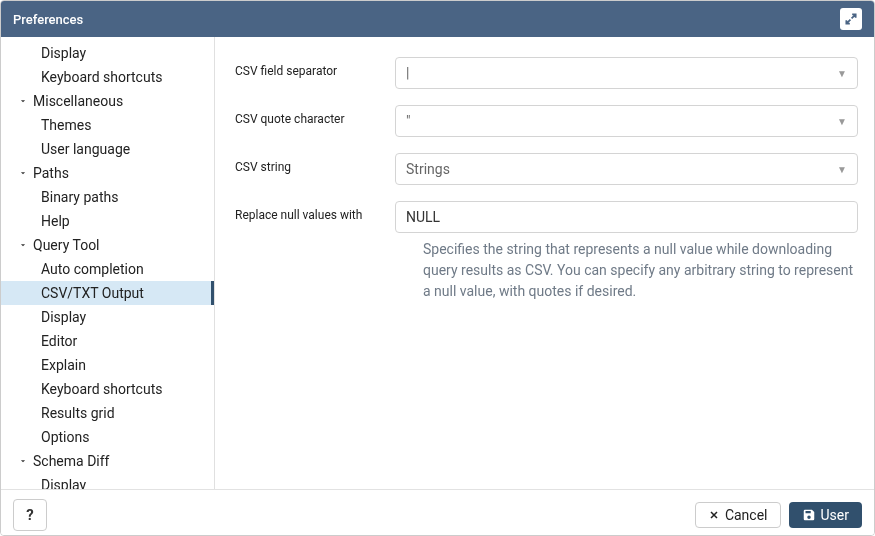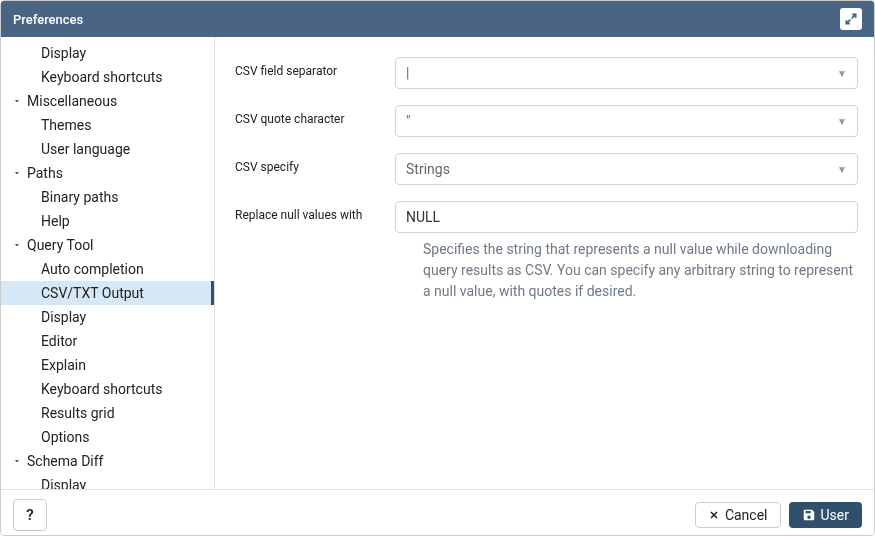--- a/index.html
+++ b/index.html
@@ -50,21 +50,21 @@
     .sidebar::-webkit-scrollbar { width: 8px; }
     .sidebar::-webkit-scrollbar-thumb { background: #c5c5c5; border-radius: 4px; }
     .tree-item {
       padding: 4px 8px 4px 18px;
       cursor: pointer;
       display: flex;
       align-items: center;
       color: #222;
       font-size: 14px;
     }
-    .tree-item.parent { padding-left: 10px; font-weight: 400; }
+    .tree-item.parent { padding-left: 16px; font-weight: 400; }
     .tree-item.child { padding-left: 40px; }
     .tree-item .caret {
       width: 12px;
       height: 12px;
       margin-right: 4px;
       display: inline-flex;
       align-items: center;
       justify-content: center;
     }
     .tree-item .caret svg { width: 10px; height: 10px; }
@@ -273,21 +273,21 @@
       <div class="form-label">CSV quote character</div>
       <div class="form-control-wrap">
         <div class="select-control">
           <span>"</span>
           <span class="caret-down">▼</span>
         </div>
       </div>
     </div>
 
     <div class="form-row">
-      <div class="form-label">CSV specify</div>
+      <div class="form-label">CSV string</div>
       <div class="form-control-wrap">
         <div class="select-control">
           <span>Strings</span>
           <span class="caret-down">▼</span>
         </div>
       </div>
     </div>
 
     <div class="form-row">
       <div class="form-label">Replace null values with</div>

